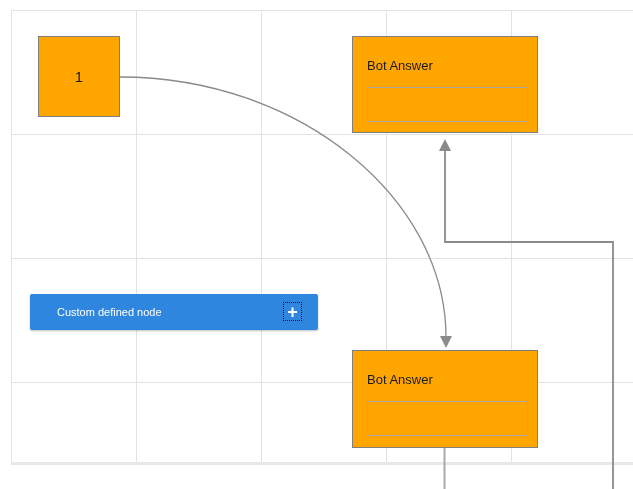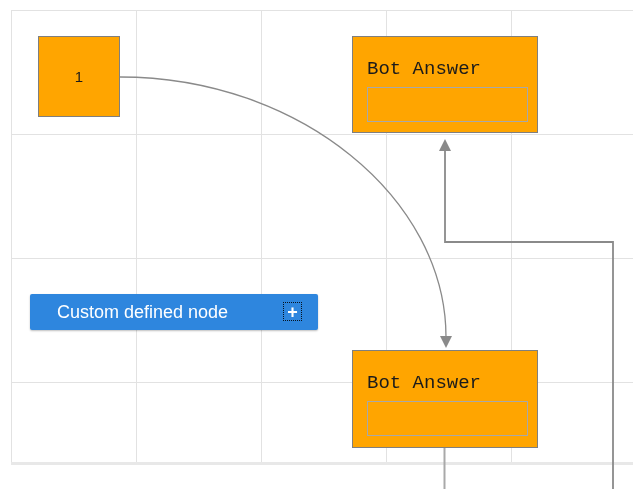--- a/index.html
+++ b/index.html
@@ -32,43 +32,42 @@
 
   .node-bot {
     width: 186px;
     background: var(--node_fill_orange, #ffa500);
     border: 1.5px solid var(--node_border_gray, #7f7f7f);
   }
   .node-bot-top    { left: 352px; top: 36px;  height: 97px; }
   .node-bot-bottom { left: 352px; top: 350px; height: 98px; }
   .node-bot .bot-title {
     margin: 21px 0 0 14px;
-    font-size: 19px;
+    font-size: 13px;
     color: var(--title_text, #1b1b1b);
-    font-family: Liberation Mono, monospace;
   }
   .node-bot .inner-box {
     position: absolute; left: 14px; top: 50px;
     width: 159px; height: 33px;
     border: 1px solid var(--inner_box_border, #a8a8a8);
     background: transparent;
   }
 
   .node-custom {
     left: 30px; top: 294px; width: 288px; height: 36px;
     background: var(--custom_node_blue, #2e86de);
     border-radius: 2px;
     box-shadow: 0 1px 2px rgba(0,0,0,0.25);
     color: var(--custom_label_text, #ffffff);
   }
   .node-custom .custom-label {
     display: inline-block;
     padding-left: 27px;
     line-height: 36px;
-    font-size: 18px;
+    font-size: 11px;
   }
   .add-handle {
     position: absolute; right: 16px; top: 8px;
     width: 19px; height: 19px;
     border: 1px dotted rgba(0, 0, 0, 0.85);
     box-sizing: border-box;
     display: flex; align-items: center; justify-content: center;
     color: #ffffff;
     font-size: 18px; font-weight: bold; line-height: 1;
     cursor: pointer;

